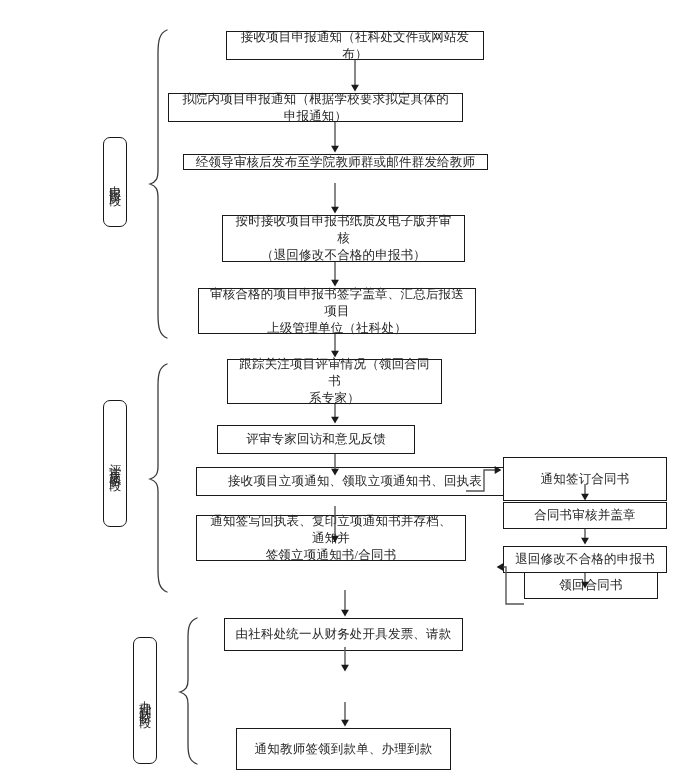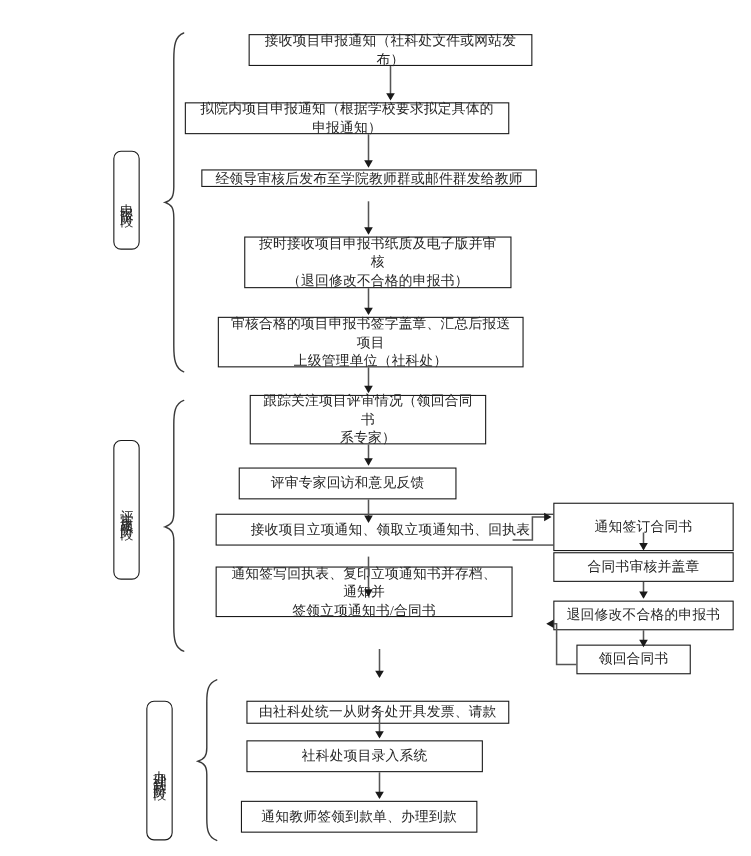--- a/index.html
+++ b/index.html
@@ -141,45 +141,42 @@
 
   <div class="node" style="left:196px; top:467px; width:318px; height:29px;">
     <span>接收项目立项通知、领取立项通知书、回执表</span>
   </div>
 
   <div class="node" style="left:196px; top:515px; width:270px; height:46px;">
     <span>通知签写回执表、复印立项通知书并存档、通知并
 签领立项通知书/合同书</span>
   </div>
 
-  <div class="node" style="left:224px; top:618px; width:239px; height:21px;margin-top:19px;">
+  <div class="node" style="left:224px; top:618px; width:239px; height:33px;">
     <span>由社科处统一从财务处开具发票、请款</span>
   </div>
 
-  <div class="node" style="left:224px; top:673px; width:215px; height:29px;">
-    <span>社科处项目录入系统</span>
-  </div>
-
-  <div class="node" style="left:219px; top:728px; width:215px; height:29px;">
+
+  <div class="node" style="left:236px; top:728px; width:215px; height:42px;">
     <span>通知教师签领到款单、办理到款</span>
   </div>
 
   <div class="node" style="left:503px; top:457px; width:164px; height:44px;">
     <span>通知签订合同书</span>
   </div>
 
   <div class="node" style="left:503px; top:502px; width:164px; height:27px;">
     <span>合同书审核并盖章</span>
   </div>
 
   <div class="node" style="left:503px; top:546px; width:164px; height:27px;">
     <span>退回修改不合格的申报书</span>
   </div>
 
-  <div class="node" style="left:524px; top:586px; width:104px; height:27px;">
+  <div class="node" style="left:524px; top:572px; width:134px; height:27px;">
     <span>领回合同书</span>
   </div>
 
   <div class="conn" style="left:0; top:0; width:683px; height:778px;">
     <svg width="683" height="778" viewBox="0 0 683 778">
       <defs>
         <marker id="ah" markerWidth="9" markerHeight="9" refX="4.2" refY="3.2" orient="auto" markerUnits="strokeWidth">
           <path d="M0.4,0.4 L0.4,6 L5.2,3.2 z" fill="#1a1a1a"></path>
         </marker>
       </defs>

